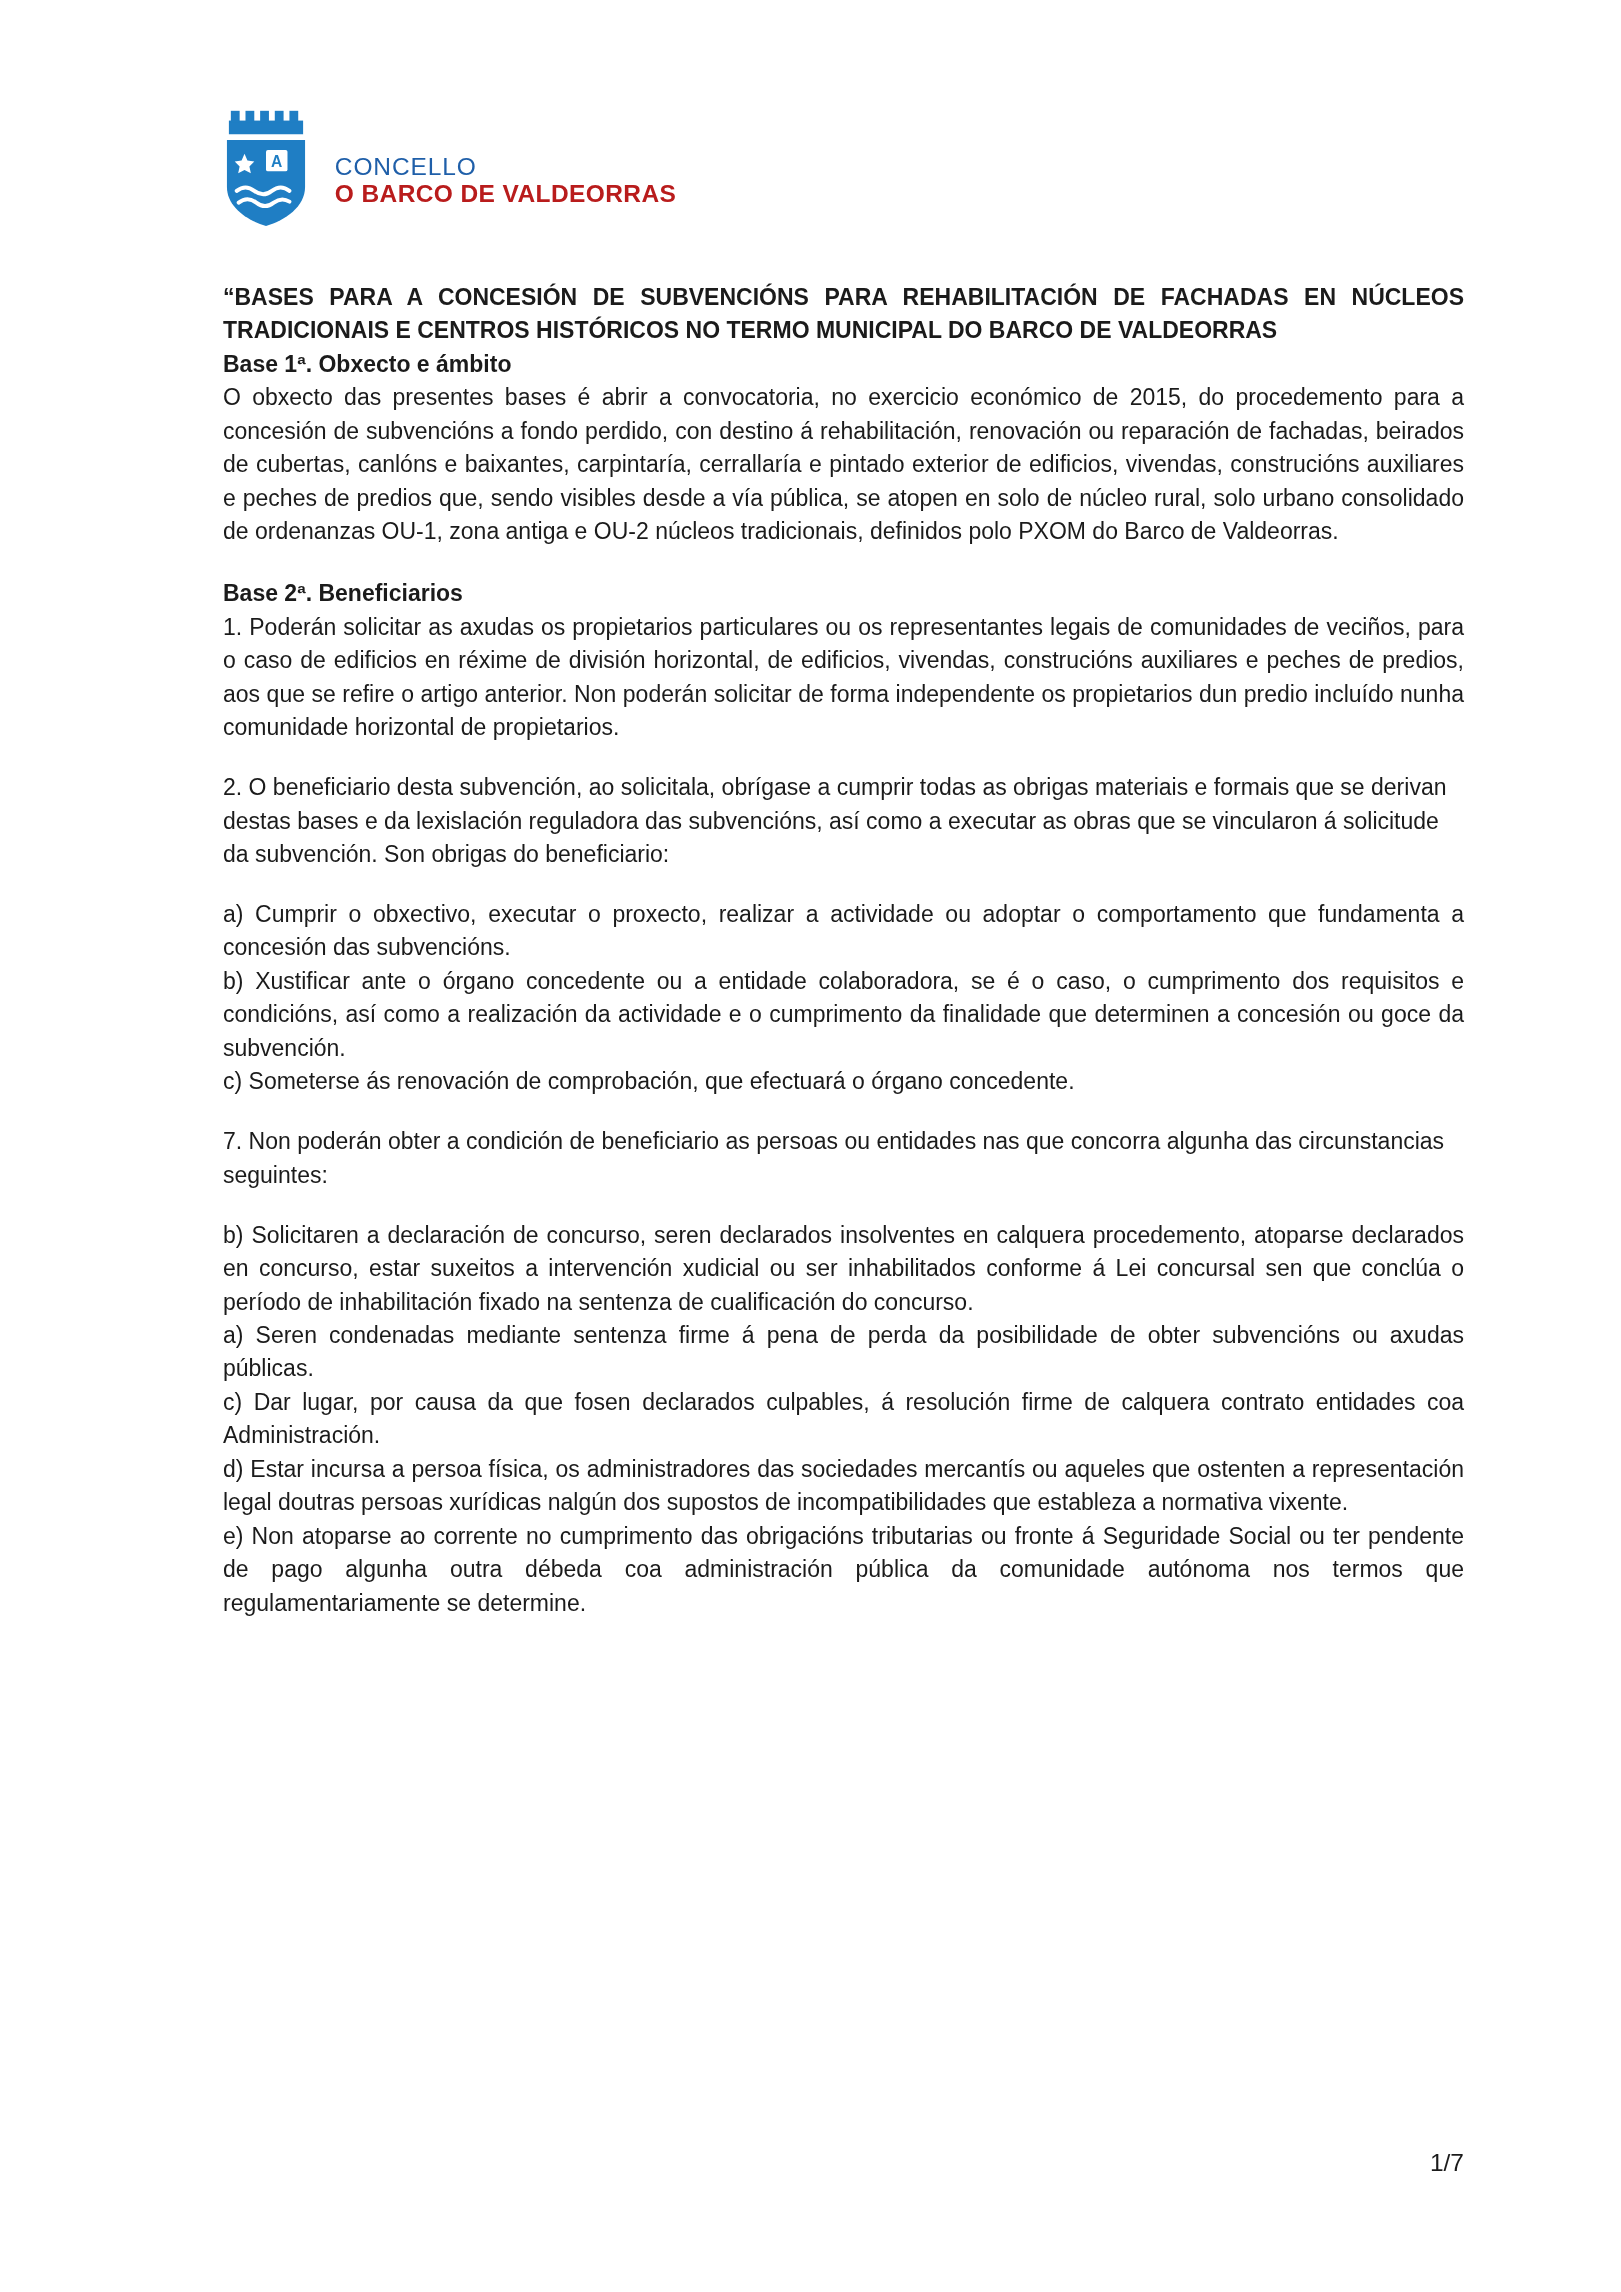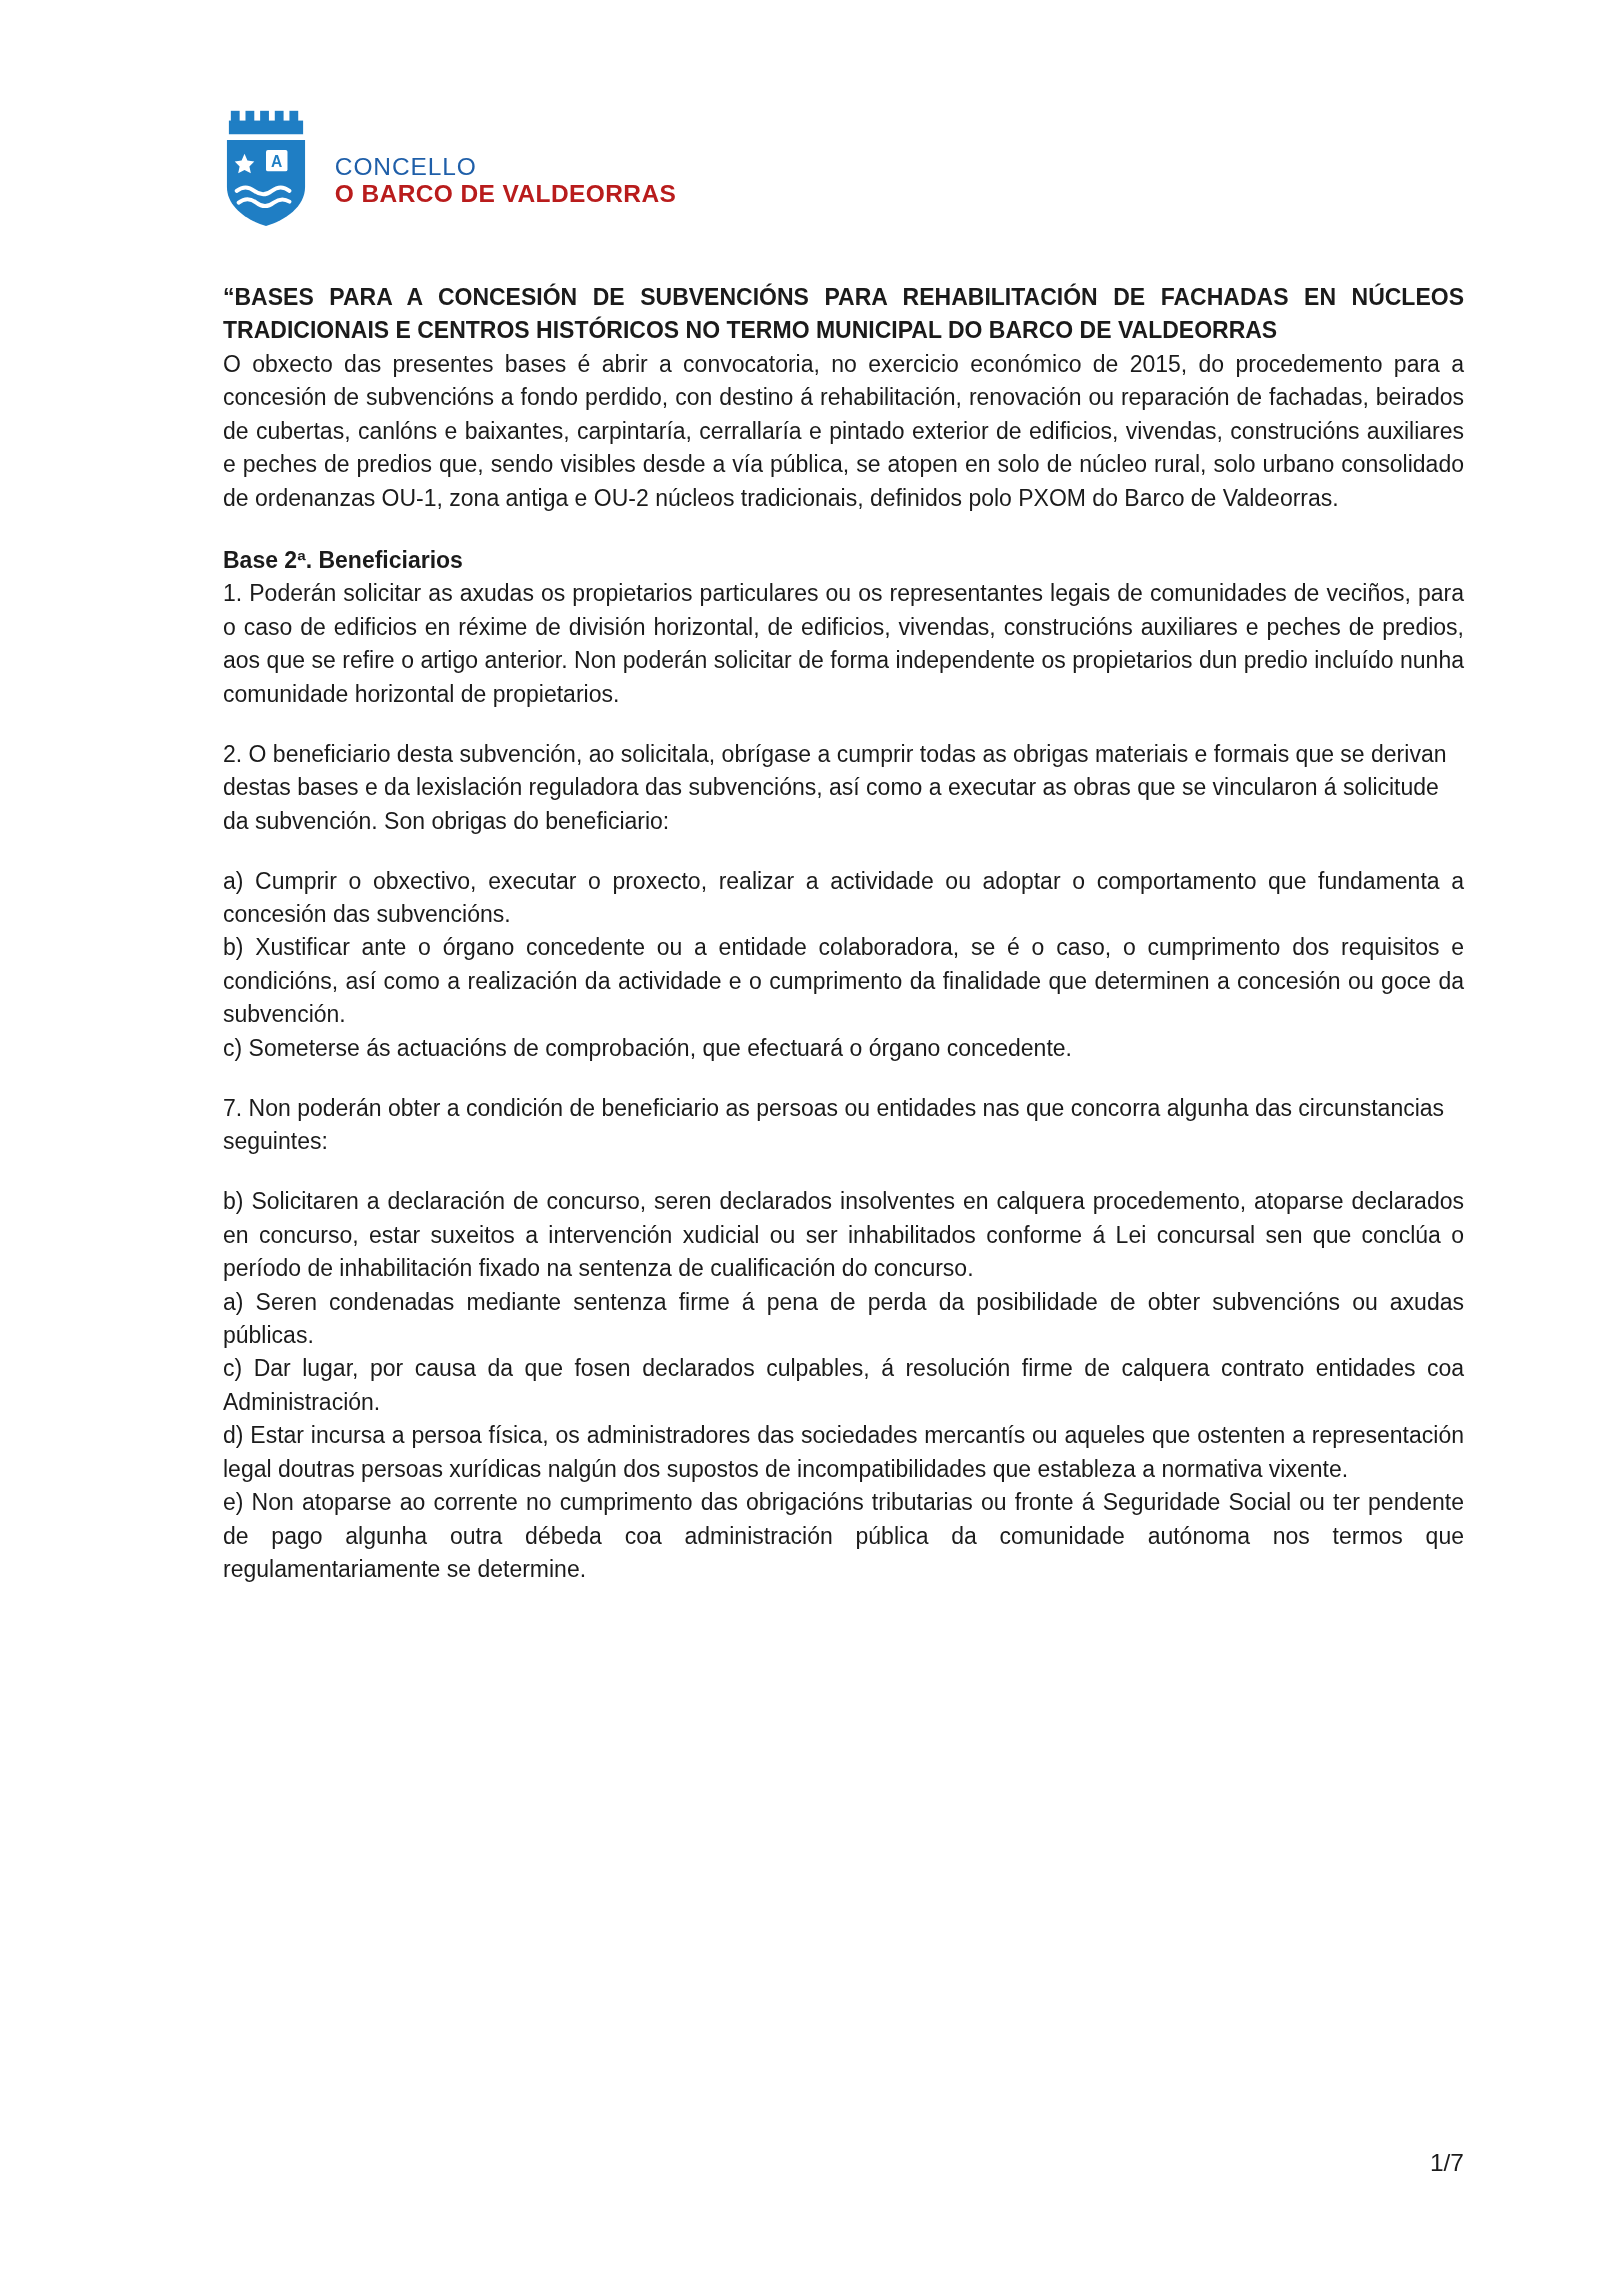--- a/index.html
+++ b/index.html
@@ -138,34 +138,35 @@
     <div class="logo-text">
       <span class="logo-line1">CONCELLO</span>
       <span class="logo-line2">O BARCO DE VALDEORRAS</span>
     </div>
   </div>
 
   <div class="doc">
 
     <p class="title">“BASES PARA A CONCESIÓN DE SUBVENCIÓNS PARA REHABILITACIÓN DE FACHADAS EN NÚCLEOS TRADICIONAIS E CENTROS HISTÓRICOS NO TERMO MUNICIPAL DO BARCO DE VALDEORRAS</p>
 
+    <p class="heading">Base 1ª. Obxecto e ámbito</p>
     <p class="para">O obxecto das presentes bases é abrir a convocatoria, no exercicio económico de 2015, do procedemento para a concesión de subvencións a fondo perdido, con destino á rehabilitación, renovación ou reparación de fachadas, beirados de cubertas, canlóns e baixantes, carpintaría, cerrallaría e pintado exterior de edificios, vivendas, construcións auxiliares e peches de predios que, sendo visibles desde a vía pública, se atopen en solo de núcleo rural, solo urbano consolidado de ordenanzas OU-1, zona antiga e OU-2 núcleos tradicionais, definidos polo PXOM do Barco de Valdeorras.</p>
 
     <div class="section-gap"></div>
 
     <p class="heading">Base 2ª. Beneficiarios</p>
     <p class="para">1. Poderán solicitar as axudas os propietarios particulares ou os representantes legais de comunidades de veciños, para o caso de edificios en réxime de división horizontal, de edificios, vivendas, construcións auxiliares e peches de predios, aos que se refire o artigo anterior. Non poderán solicitar de forma independente os propietarios dun predio incluído nunha comunidade horizontal de propietarios.</p>
 
     <div class="gap"></div>
     <p class="para nojust">2. O beneficiario desta subvención, ao solicitala, obrígase a cumprir todas as obrigas materiais e formais que se derivan destas bases e da lexislación reguladora das subvencións, así como a executar as obras que se vincularon á solicitude da subvención. Son obrigas do beneficiario:</p>
 
     <div class="gap"></div>
     <p class="para">a) Cumprir o obxectivo, executar o proxecto, realizar a actividade ou adoptar o comportamento que fundamenta a concesión das subvencións.</p>
     <p class="para">b) Xustificar ante o órgano concedente ou a entidade colaboradora, se é o caso, o cumprimento dos requisitos e condicións, así como a realización da actividade e o cumprimento da finalidade que determinen a concesión ou goce da subvención.</p>
-    <p class="para nojust">c) Someterse ás actuacións de comprobación, que efectuará o órgano concedente.</p>
+    <p class="para nojust">c) Someterse ás renovación de comprobación, que efectuará o órgano concedente.</p>
 
     <div class="gap"></div>
     <p class="para nojust">7. Non poderán obter a condición de beneficiario as persoas ou entidades nas que concorra algunha das circunstancias seguintes:</p>
 
     <div class="gap"></div>
     <p class="para">b) Solicitaren a declaración de concurso, seren declarados insolventes en calquera procedemento, atoparse declarados en concurso, estar suxeitos a intervención xudicial ou ser inhabilitados conforme á Lei concursal sen que conclúa o período de inhabilitación fixado na sentenza de cualificación do concurso.</p>
     <p class="para">a) Seren condenadas mediante sentenza firme á pena de perda da posibilidade de obter subvencións ou axudas públicas.</p>
     <p class="para">c) Dar lugar, por causa da que fosen declarados culpables, á resolución firme de calquera contrato entidades coa Administración.</p>
     <p class="para">d) Estar incursa a persoa física, os administradores das sociedades mercantís ou aqueles que ostenten a representación legal doutras persoas xurídicas nalgún dos supostos de incompatibilidades que estableza a normativa vixente.</p>
     <p class="para">e) Non atoparse ao corrente no cumprimento das obrigacións tributarias ou fronte á Seguridade Social ou ter pendente de pago algunha outra débeda coa administración pública da comunidade autónoma nos termos que regulamentariamente se determine.</p>

